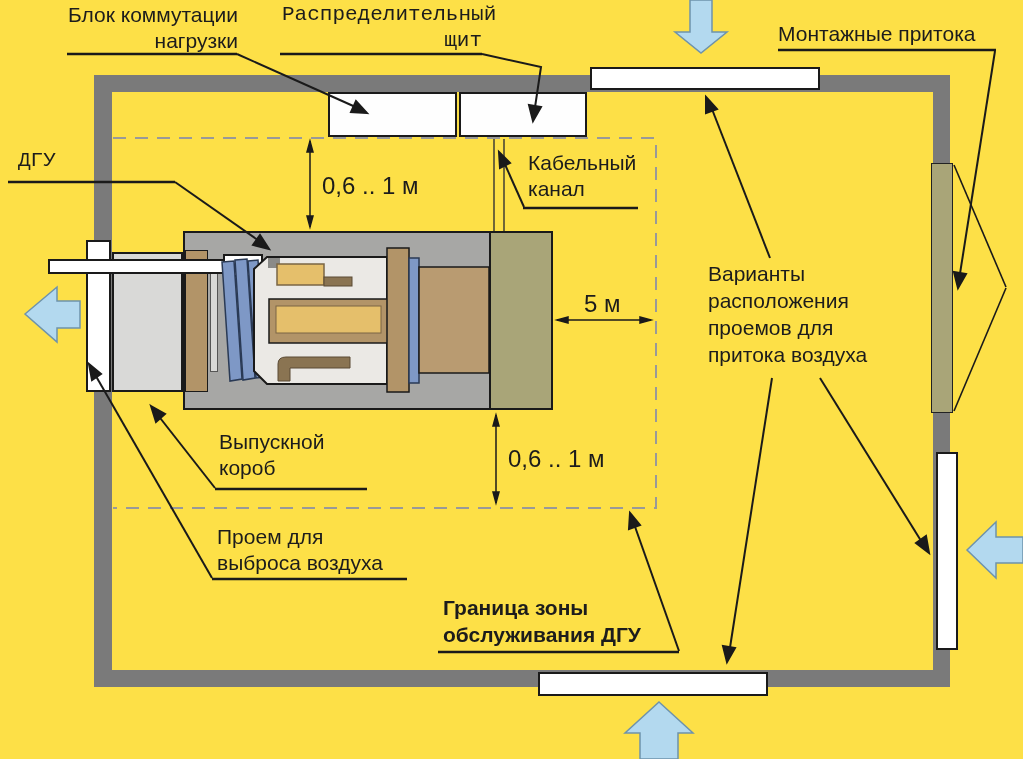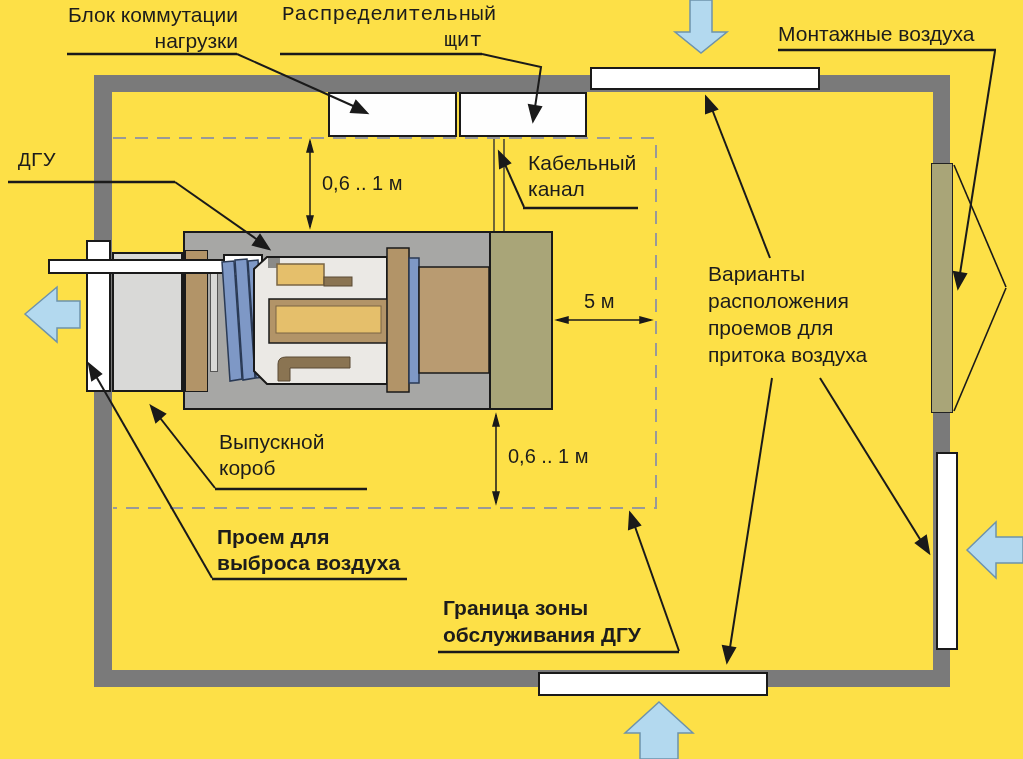--- a/index.html
+++ b/index.html
@@ -8,21 +8,21 @@
     font-family:"Liberation Sans", sans-serif;color:#1c1c1c;
   }
   .abs{position:absolute;box-sizing:border-box;}
   .wall{background:#7a7a7a;}
   .opening{background:#ffffff;border:2px solid #1a1a1a;}
   .cabinet{background:#fefefe;border:2px solid #1a1a1a;}
   .label{
     position:absolute;font-size:21px;line-height:26px;white-space:pre-line;
     color:#1c1c1c;z-index:30;
   }
-  .dim-label{position:absolute;font-size:20px;color:#1c1c1c;z-index:30;white-space:pre;}
+  .dim-label{position:absolute;font-size:24px;color:#1c1c1c;z-index:30;white-space:pre;}
   .r{text-align:right;}
   svg.overlay{position:absolute;left:0;top:0;z-index:20;}
   .machine{z-index:5;}
 </style>
 </head>
 <body>
 
 <div id="stage">
 
   <div class="abs wall" style="left:94px;top:75px;width:856px;height:17px;"></div>
@@ -130,31 +130,31 @@
       <polygon points="25,314 57,287 57,301 80,301 80,328 57,328 57,342"></polygon>
       <polygon points="967,550 996,522 996,537 1023,537 1023,563 996,563 996,578"></polygon>
       <polygon points="659,702 693,733 678,733 678,759 640,759 640,733 625,733"></polygon>
     </g>
   </svg>
 
   <div class="label r" style="left:58px;top:2px;width:180px;">Блок коммутации
 нагрузки</div>
   <div class="label r" style="left:282px;top:2px;width:200px;font-family:Liberation Mono, monospace;">Распределительный
 щит</div>
-  <div class="label" style="left:778px;top:21px;width:230px;">Монтажные воздуха</div>
+  <div class="label" style="left:778px;top:21px;width:230px;">Монтажные притока</div>
   <div class="label" style="left:18px;top:148px;font-family:Liberation Mono, monospace;">ДГУ</div>
   <div class="label" style="left:528px;top:150px;width:140px;">Кабельный
 канал</div>
   <div class="label" style="left:219px;top:429px;width:160px;">Выпускной
 короб</div>
   <div class="label" style="left:708px;top:260px;width:190px;line-height:27px;">Варианты
 расположения
 проемов для
 притока воздуха</div>
-  <div class="label" style="left:217px;top:524px;width:200px;font-weight:bold;">Проем для
+  <div class="label" style="left:217px;top:524px;width:200px;">Проем для
 выброса воздуха</div>
   <div class="label" style="left:443px;top:594px;width:230px;line-height:27px;font-weight:bold;">Граница зоны
 обслуживания ДГУ</div>
 
   <div class="dim-label" style="left:322px;top:172px;">0,6 .. 1 м</div>
   <div class="dim-label" style="left:508px;top:445px;">0,6 .. 1 м</div>
   <div class="dim-label" style="left:584px;top:290px;">5 м</div>
 
 </div>
 

